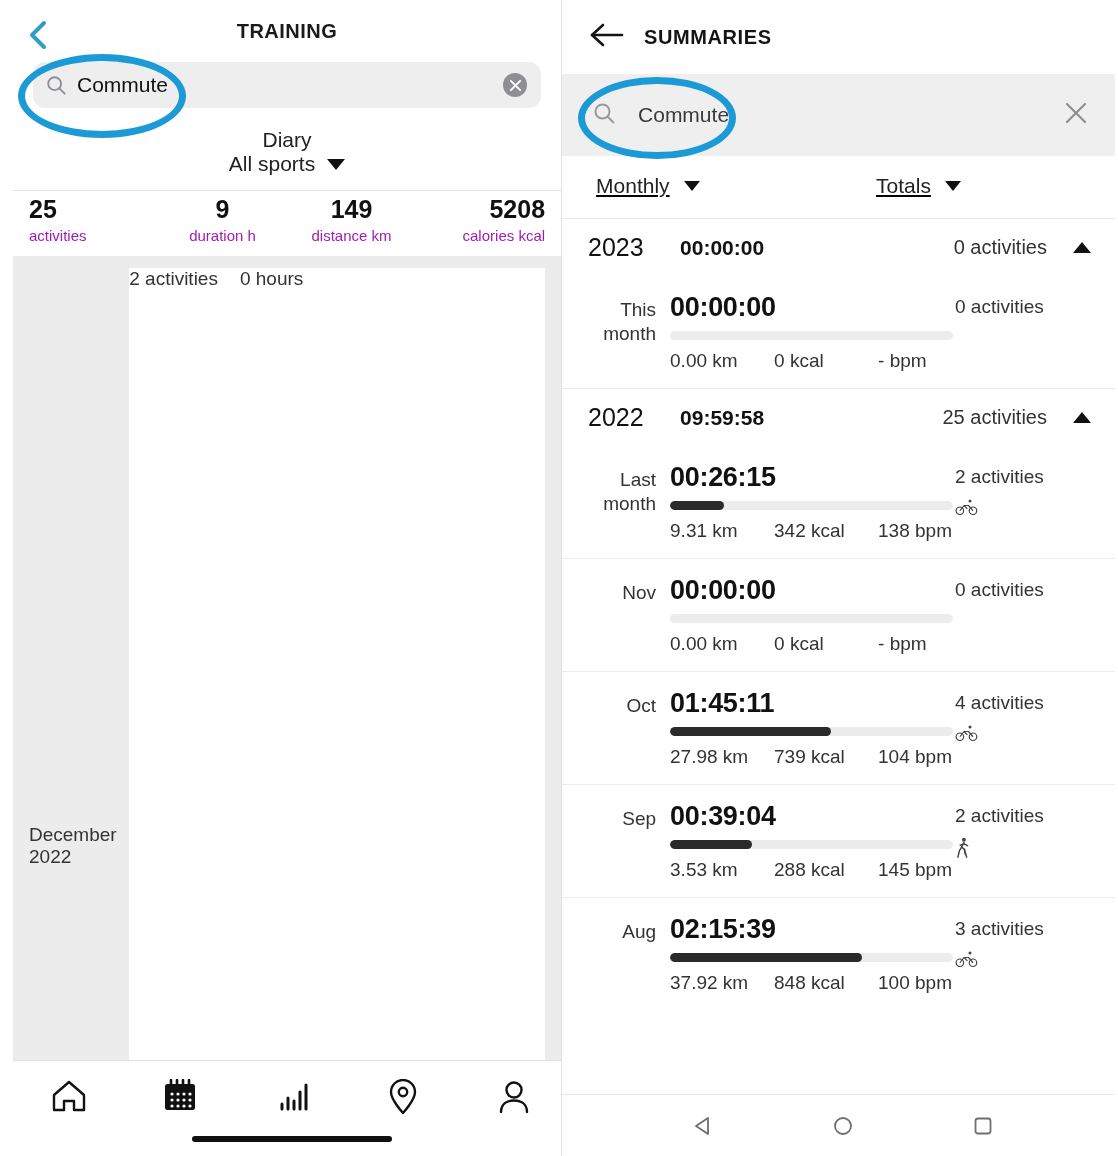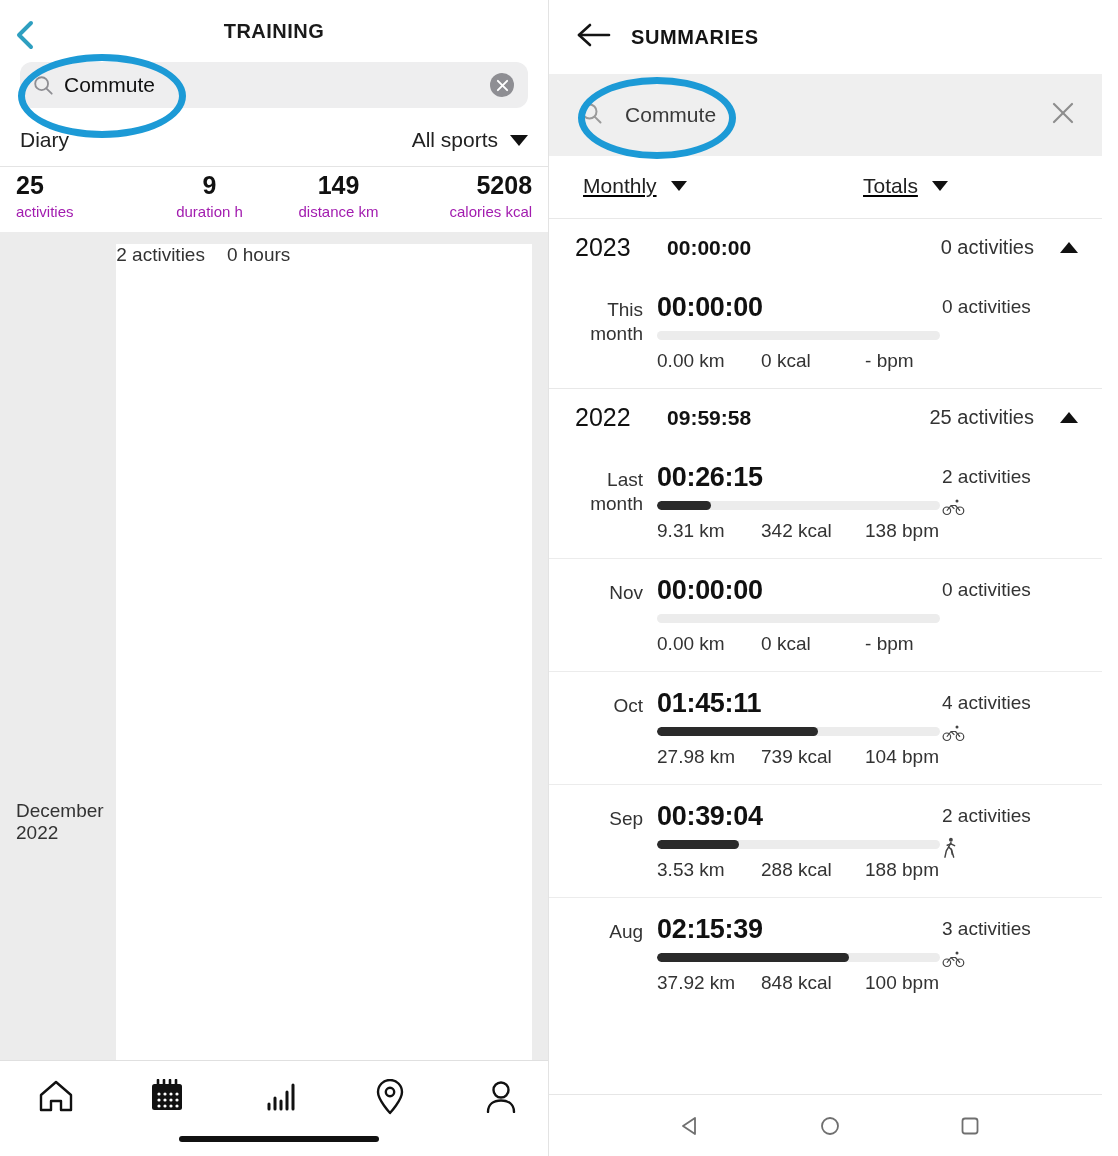--- a/index.html
+++ b/index.html
@@ -2,21 +2,21 @@
 <html><head>
 <meta charset="utf-8">
 <style>
   * { box-sizing: border-box; margin: 0; padding: 0; }
   html, body {
     width: 1118px; height: 1156px;
     font-family: "Liberation Sans", sans-serif;
     background: #ffffff;
     overflow: hidden;
   }
-  .screens { display: flex; width: 1102px; height: 1156px; }
+  .screens { display: flex; width: 1102px; height: 1156px; margin-left: 13px; }
 
   
   .left {
     position: relative;
     width: 557px; height: 1156px;
     background: #ffffff;
     border-right: 1px solid #e3e3e3;
     overflow: hidden;
   }
   .l-topbar {
@@ -42,20 +42,21 @@
   .l-search .sval { font-size: 21px; color: #111; }
   .l-clear {
     position: absolute; right: 14px; top: 50%; transform: translateY(-50%);
     width: 24px; height: 24px; border-radius: 50%; background: #8e8e93;
     display: flex; align-items: center; justify-content: center; color: #fff;
     font-size: 16px; line-height: 1;
   }
   .l-diaryrow {
     display: flex; align-items: center; justify-content: space-between;
     padding: 20px 20px 14px 20px;
+    flex-direction: column;
   }
   .l-diary { font-size: 21px; color: #222; }
   .l-allsports { display: flex; align-items: center; gap: 12px; font-size: 21px; color: #222; }
   .caret-down { width: 0; height: 0; border-left: 9px solid transparent; border-right: 9px solid transparent; border-top: 11px solid #111; }
   .l-stats {
     display: flex; border-top: 1px solid #e4e4e4;
     padding: 3px 16px 12px 16px;
   }
   .l-stat { flex: 1; }
   .l-stat:nth-child(1) { text-align: left; }
@@ -416,21 +417,21 @@
     <div class="r-row">
       <div class="r-rowlabel">Sep</div>
       <div class="r-rowbody">
         <div class="r-time">00:39:04</div>
         <div class="r-bar">
             <div class="fill" style="width: 29%;"></div>
           </div>
         <div class="r-metrics">
           <span>3.53 km</span>
           <span>288 kcal</span>
-          <span>188 bpm</span>
+          <span>145 bpm</span>
         </div>
       </div>
       <div class="r-rowright">
         <div class="r-acts">2 activities</div>
         <span class="r-sporticon">
           <svg width="16" height="22" viewBox="0 0 16 24" fill="none" stroke="#444" stroke-width="1.6" stroke-linecap="round">
               <circle cx="9" cy="3" r="2.1" fill="#444" stroke="none"></circle>
               <path d="M9 6 L6.5 11 L9.5 13.5 L10.5 19"></path>
               <path d="M6.5 11 L4 15 L2.5 22"></path>
               <path d="M9.5 13.5 L12 22"></path>

